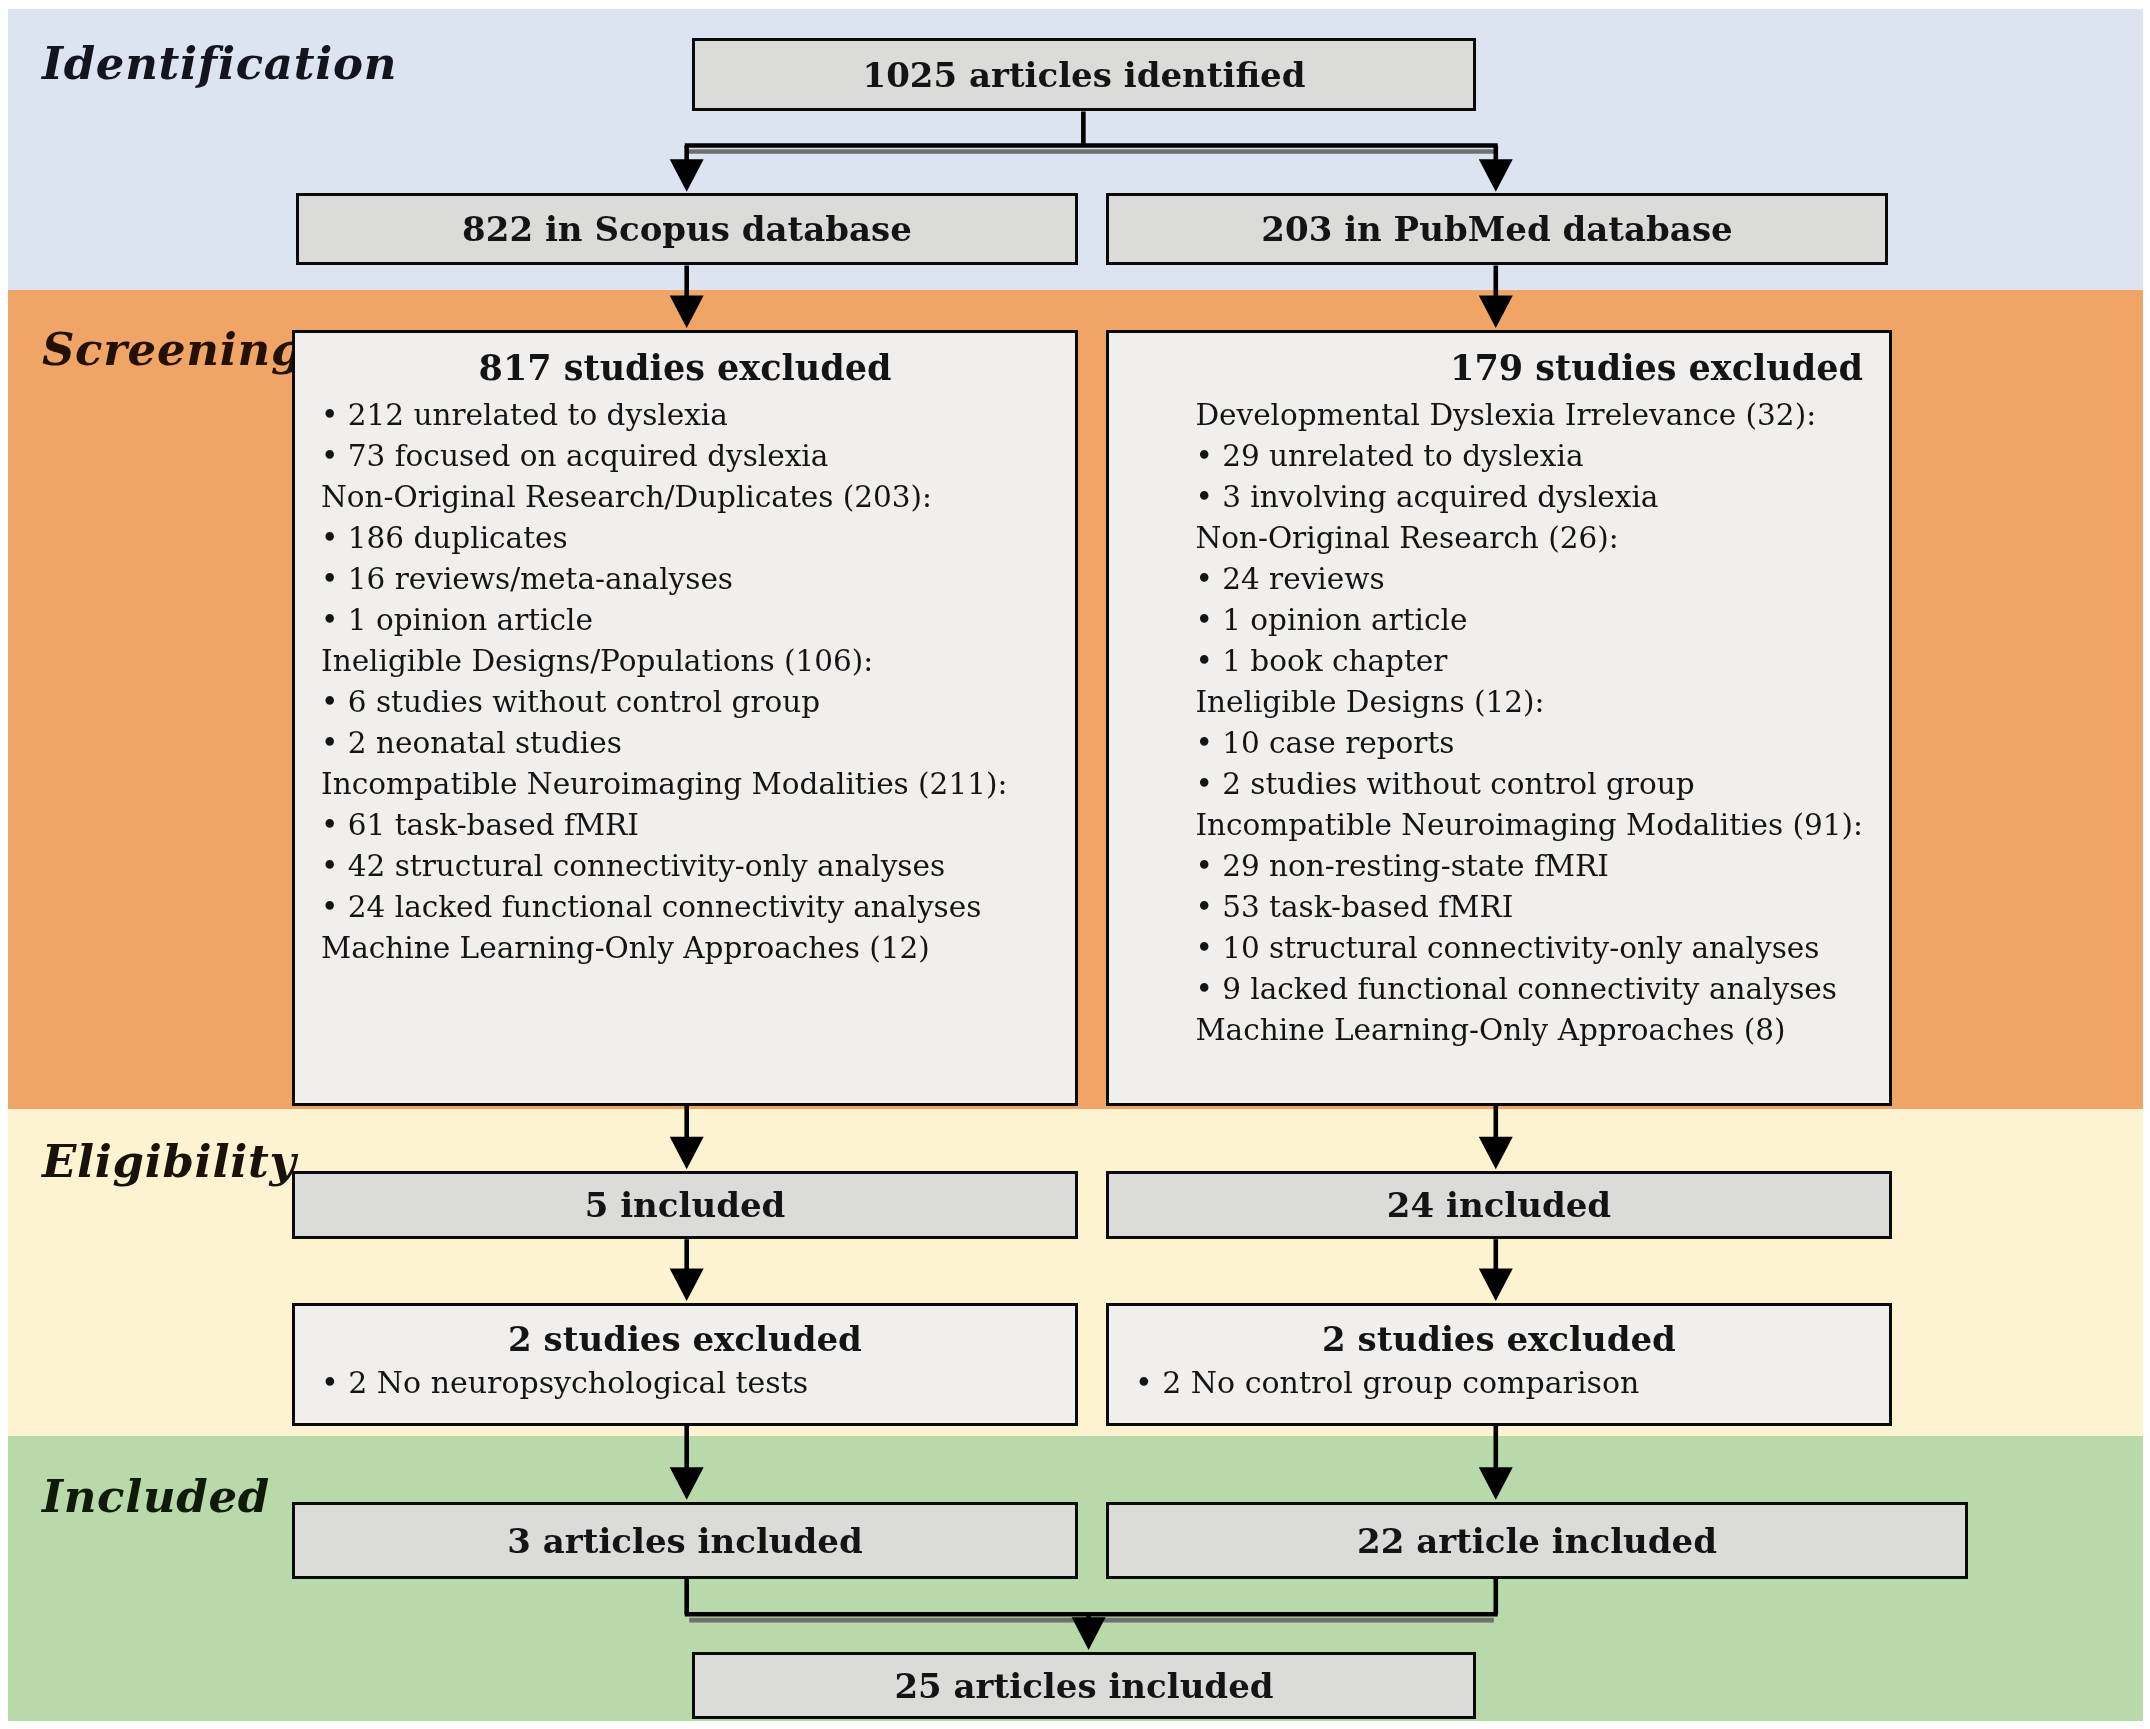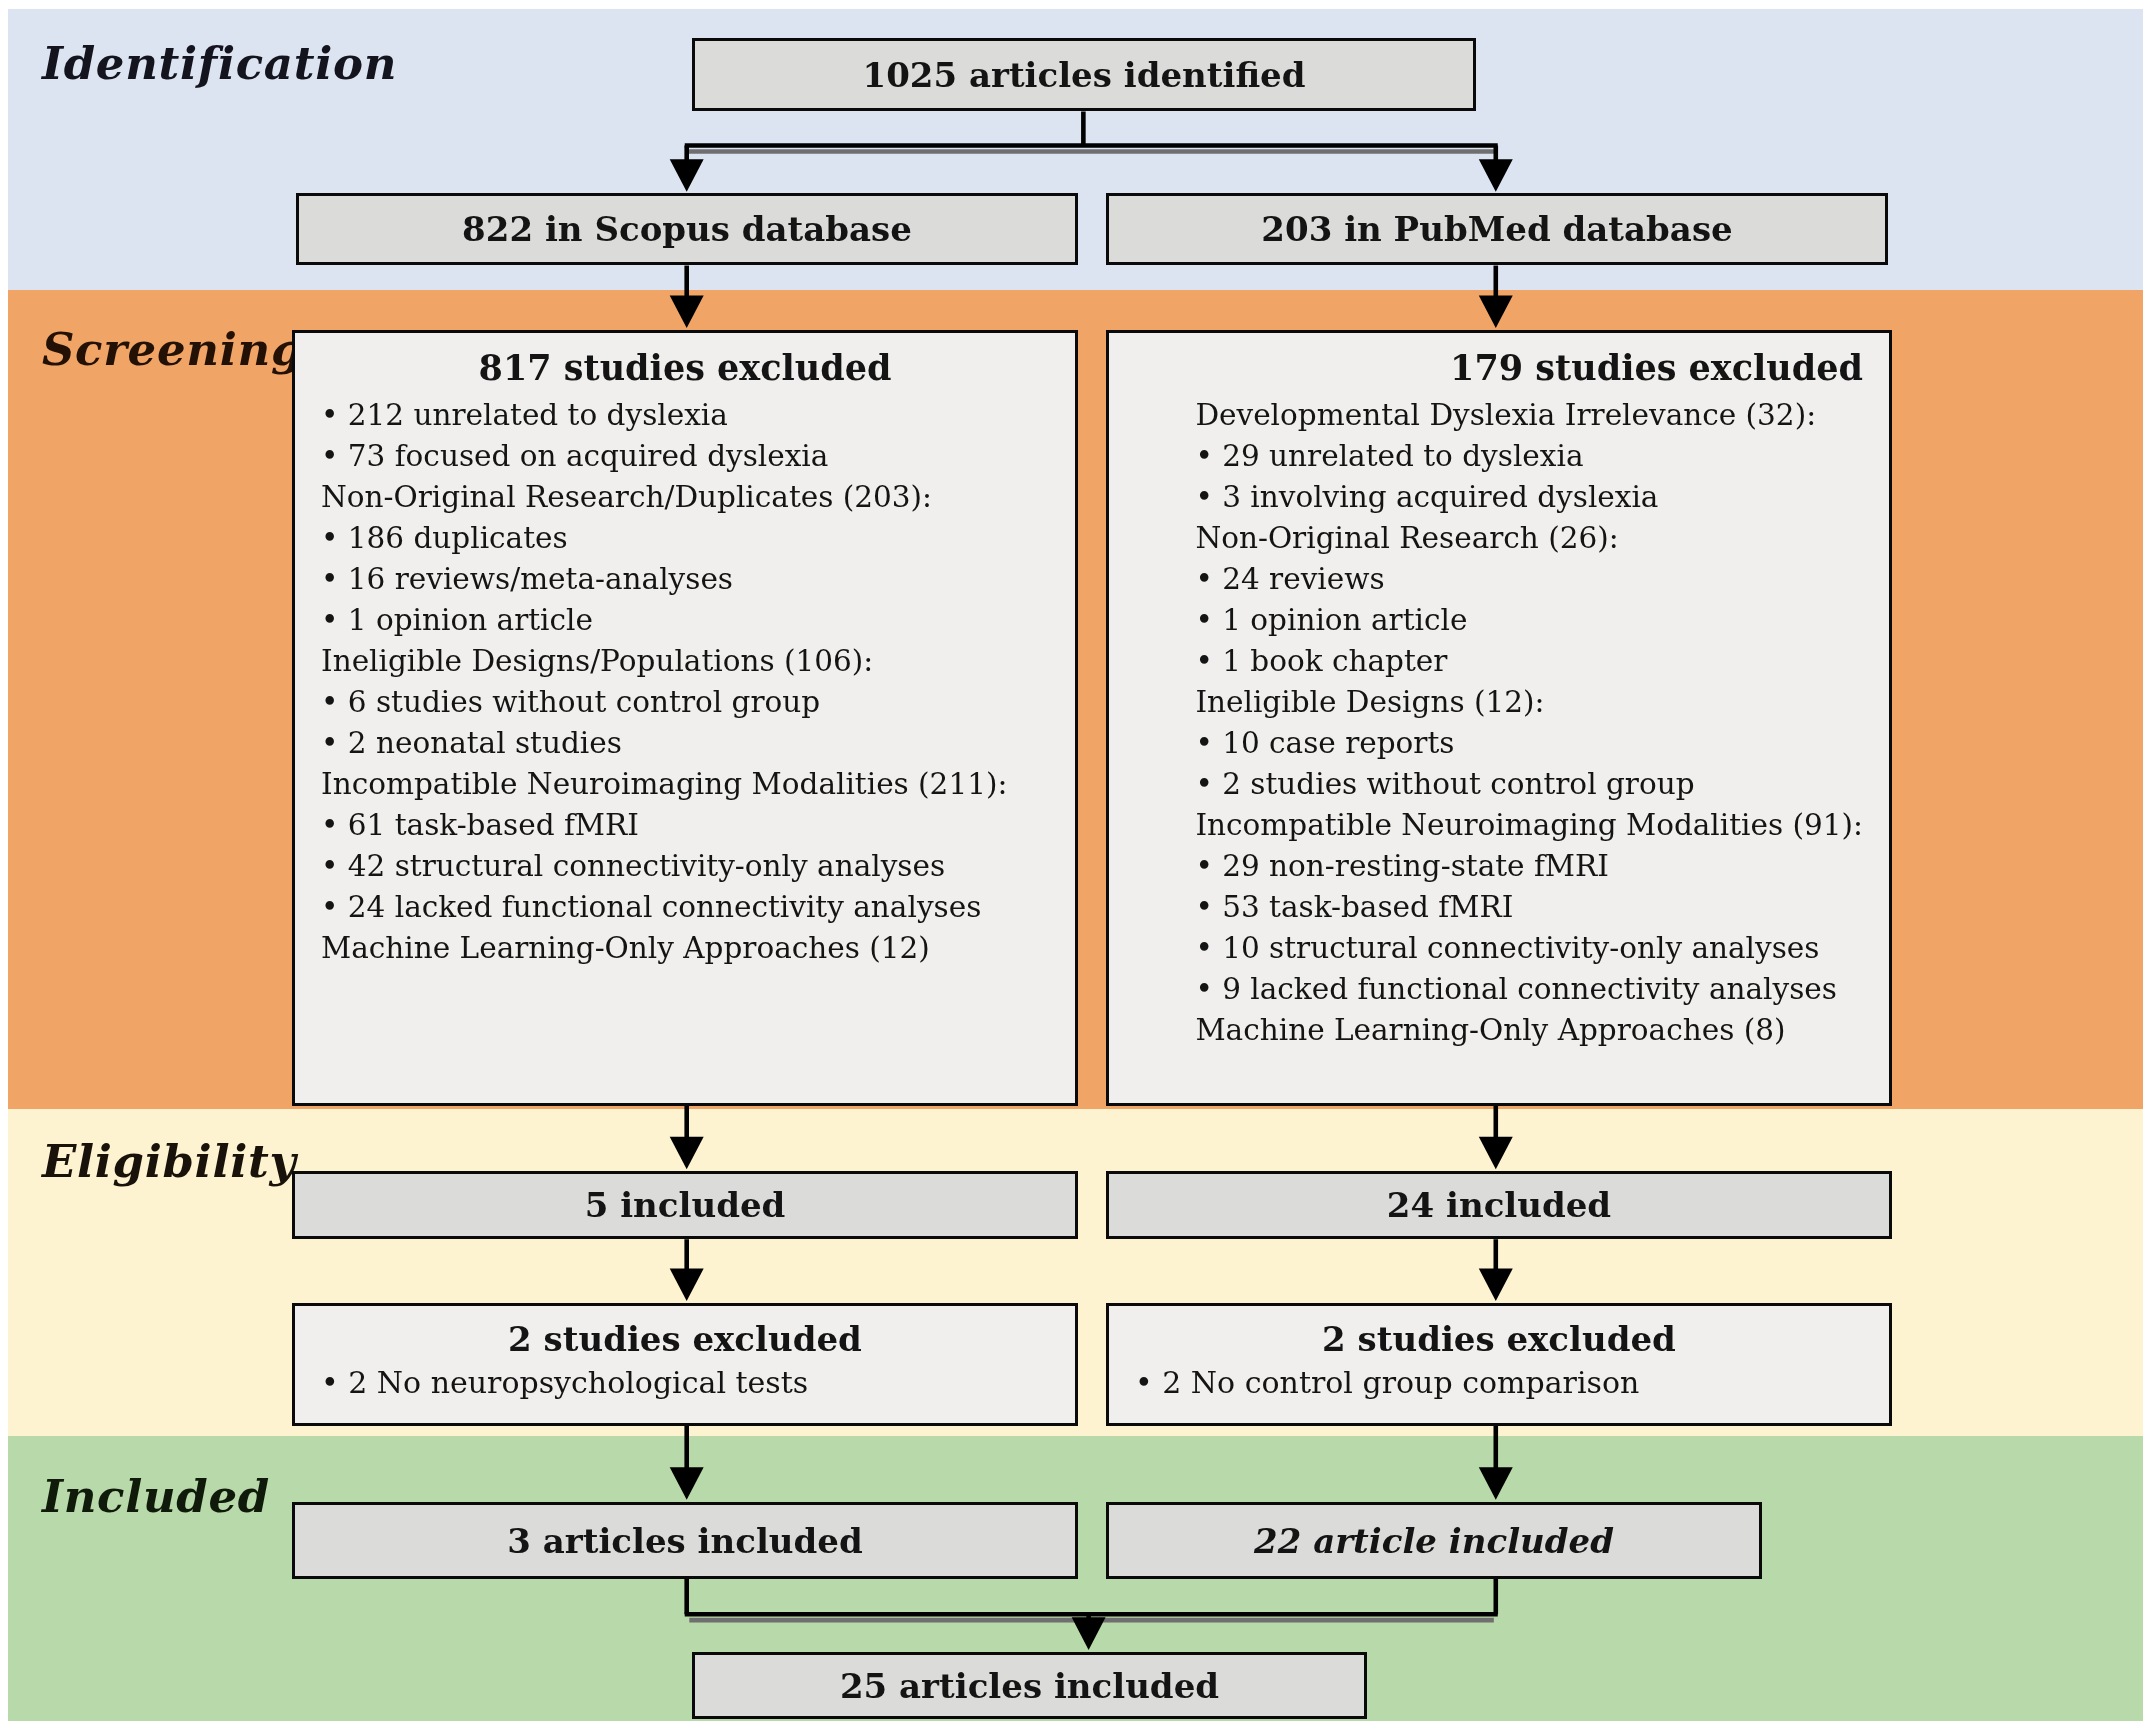--- a/index.html
+++ b/index.html
@@ -46,22 +46,22 @@
 
   #box-elig-left{left:292px;top:1171px;width:786px;height:68px;}
   #box-elig-right{left:1106px;top:1171px;width:786px;height:68px;}
 
   #box-excl-left{left:292px;top:1303px;width:786px;height:123px;padding:13px 26px;}
   #box-excl-right{left:1106px;top:1303px;width:786px;height:123px;padding:13px 26px;}
   .excl-title{font-size:34px;font-weight:bold;text-align:center;margin-bottom:3.9px;}
   .excl-lines .line{font-size:30px;line-height:39px;text-align:left;white-space:nowrap;}
 
   #box-incl-left{left:292px;top:1502px;width:786px;height:77px;}
-  #box-incl-right{left:1106px;top:1502px;width:656px;height:77px;font-style:italic;}
-  #box-final{left:692px;top:1652px;width:675px;height:67px;}
+  #box-incl-right{left:1106px;top:1502px;width:862px;height:77px;}
+  #box-final{left:692px;top:1652px;width:784px;height:67px;}
 
   svg.connectors{position:absolute;left:0;top:0;width:2151px;height:1729px;pointer-events:none;}
 </style>
 </head>
 <body>
 
 <div class="figure">
 
   <section class="band band-identification">
     <div class="band-label">Identification</div>

